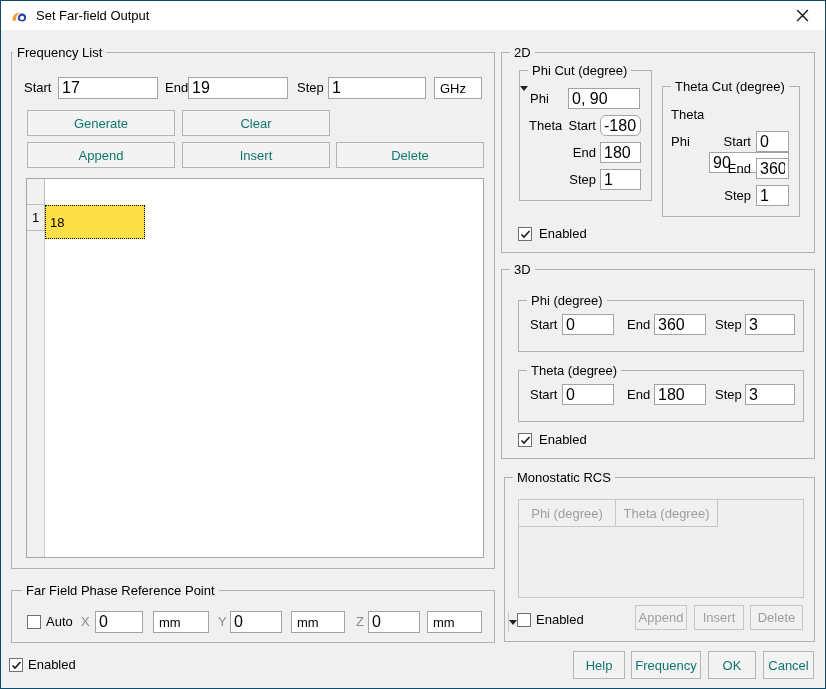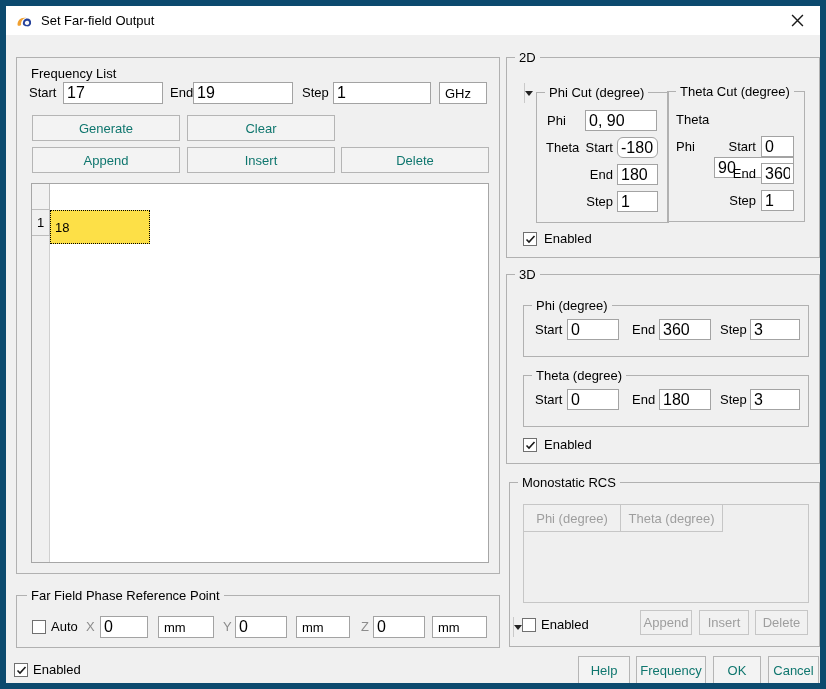--- a/index.html
+++ b/index.html
@@ -1,19 +1,19 @@
 <!DOCTYPE html>
 <html><head>
 <meta charset="utf-8">
 <style>
   html,body{margin:0;padding:0;background:#d9d9d9;}
   *{box-sizing:border-box;font-family:"Liberation Sans",sans-serif;}
   .window{
     position:relative;width:826px;height:689px;background:#f0f0f0;
-    border:6px solid #0c4a6e;overflow:hidden;font-size:13px;color:#000;
+    border:1px solid #0c4a6e;overflow:hidden;font-size:13px;color:#000;
   }
   .titlebar{
     position:absolute;left:0;top:0;width:100%;height:29px;background:#ffffff;
     display:flex;align-items:center;padding:0 8px;
   }
   .titlebar .app-icon{width:17px;height:17px;margin-left:2px;margin-right:8px;flex:0 0 auto;}
   .title-text{font-size:13px;color:#000;}
   .close-btn{
     margin-left:auto;width:30px;height:24px;display:flex;align-items:center;
     justify-content:center;cursor:default;
@@ -102,21 +102,21 @@
     </svg>
     <span class="title-text">Set Far-field Output</span>
     <div class="close-btn">
       <svg width="13" height="13" viewBox="0 0 12 12">
         <path d="M1 1 L11 11 M11 1 L1 11" stroke="#1a1a1a" stroke-width="1.3" fill="none"></path>
       </svg>
     </div>
   </div>
 
   <div class="grp" style="left:10px;top:51px;width:484px;height:517px;">
-    <span class="grp-lbl" style="left:10px;margin-top:16px;">Frequency List</span>
+    <span class="grp-lbl" style="left:1px;">Frequency List</span>
 
     <span class="lbl" style="left:12px;top:24px;">Start</span>
     <input class="inp" style="left: 46px; top: 24px; width: 100px; height: 22px;" value="17">
     <span class="lbl" style="left:153px;top:24px;">End</span>
     <input class="inp" style="left: 176px; top: 24px; width: 100px; height: 22px;" value="19">
     <span class="lbl" style="left:285px;top:24px;">Step</span>
     <input class="inp" style="left: 316px; top: 24px; width: 98px; height: 22px;" value="1">
     <div class="sel" style="left:422px;top:24px;width:48px;height:22px;">
       <span class="sel-text">GHz</span>
       <span class="sel-arrow">
@@ -134,21 +134,21 @@
       <div class="freq-rowhdr-strip"></div>
       <div class="freq-corner"></div>
       <div class="freq-rowhdr">1</div>
       <div class="freq-cell">18</div>
     </div>
   </div>
 
   <div class="grp" style="left:500px;top:51px;width:314px;height:201px;">
     <span class="grp-lbl">2D</span>
 
-    <div class="grp" style="left:17px;top:34px;width:133px;height:131px;margin-left:12px;">
+    <div class="grp" style="left:17px;top:17px;width:133px;height:131px;">
       <span class="grp-lbl">Phi Cut (degree)</span>
       <span class="lbl" style="left:10px;top:17px;">Phi</span>
       <input class="inp" style="left: 48px; top: 17px; width: 72px; height: 21px;" value="0, 90">
       <span class="lbl" style="left:9px;top:44px;">Theta</span>
       <span class="lbl right" style="left:46px;top:44px;width:30px;">Start</span>
       <input class="inp" style="left: 80px; top: 44px; width: 41px; height: 21px; border-radius: 6px;" value="-180">
       <span class="lbl right" style="left:46px;top:71px;width:30px;">End</span>
       <input class="inp" style="left: 80px; top: 71px; width: 41px; height: 21px;" value="180">
       <span class="lbl right" style="left:46px;top:98px;width:30px;">Step</span>
       <input class="inp" style="left: 80px; top: 98px; width: 41px; height: 21px;" value="1">

